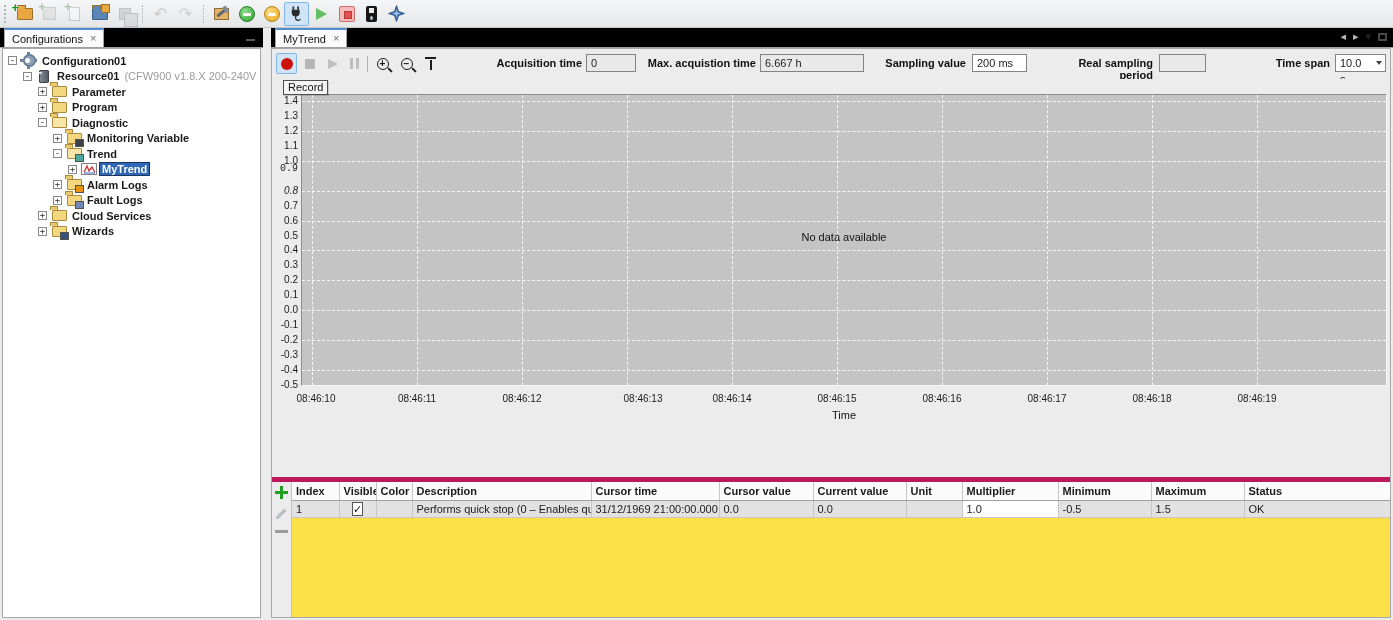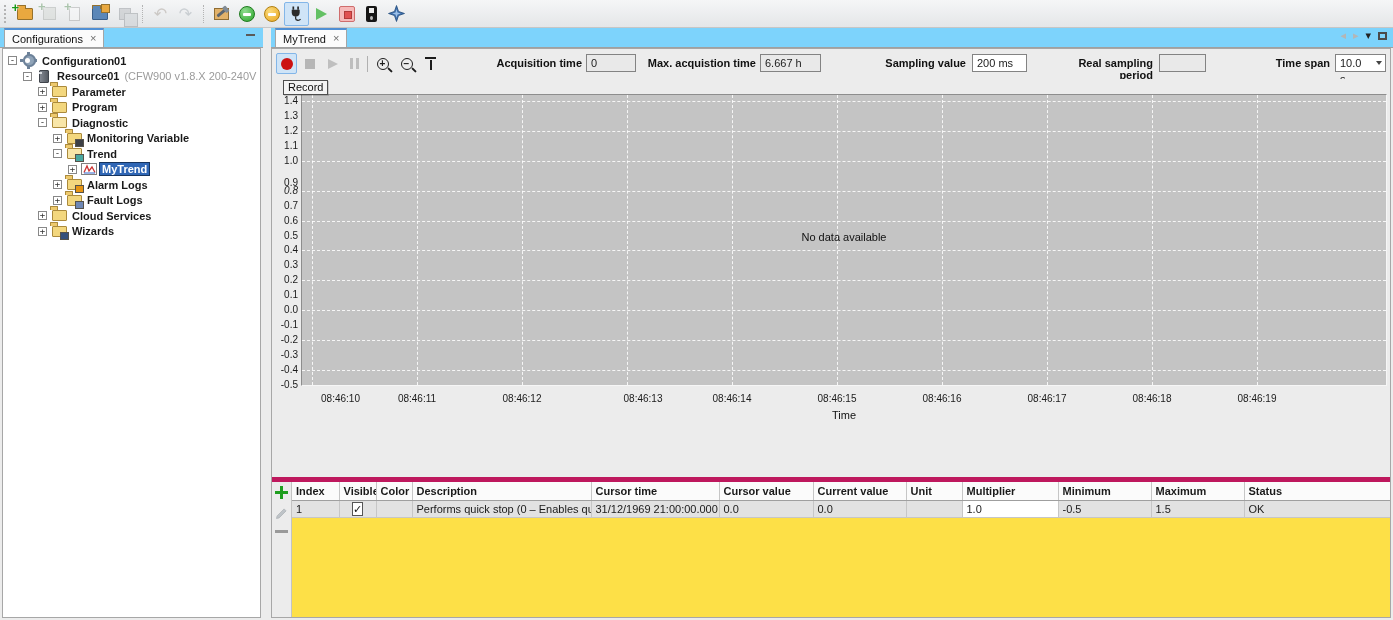--- a/index.html
+++ b/index.html
@@ -39,21 +39,21 @@
   .stopbox::after { content:''; position:absolute; left:4px; top:4px; width:6px; height:6px; background:#e05151; border:1px solid #b23a3a; }
   .switch { width:11px; height:16px; background:#161616; border-radius:2px; position:relative; }
   .switch::before { content:''; position:absolute; left:3px; top:2px; width:5px; height:5px; background:#ececec; }
   .switch::after { content:''; position:absolute; left:4px; top:10px; width:3px; height:4px; background:#bbb; border-radius:50%; }
 
   
   #left-panel { position:absolute; top:28px; left:0; width:263px; bottom:0; background:#ececec; }
   #splitter { position:absolute; top:48px; left:263px; width:8px; bottom:0; background:#ececec; }
   #right-panel { position:absolute; top:28px; left:271px; right:0; bottom:0; background:#ececec; }
 
-  .tabbar { height:20px; display:flex; align-items:center; background:#7dd3fc; border-bottom:1px solid #a0a0a0; position:relative; }
+  .tabbar { height:20px; display:flex; align-items:flex-end; background:#000000; border-bottom:1px solid #a0a0a0; position:relative; }
   .tab { height:19px; background:#fbfbfb; border:1px solid #a5a5a5; border-bottom:none; border-top:2px solid #4f8fd4; padding:0 7px; display:flex; gap:7px; align-items:center; margin-left:4px; font-size:11px; color:#111; }
   .close-x { color:#6f6f6f; font-size:11px; line-height:11px; cursor:default; }
   .close-x::after { content:'×'; }
   .minimize-dash { margin-left:auto; margin-right:8px; margin-bottom:6px; width:9px; height:2px; background:#5a5a5a; }
   .tabbar-controls { margin-left:auto; margin-right:6px; margin-bottom:4px; display:flex; align-items:center; gap:7px; }
   .chev-left::after { content:'◂'; color:#b5b5b5; font-size:11px; }
   .chev-right::after { content:'▸'; color:#b5b5b5; font-size:11px; }
   .drop-tri::after { content:'▾'; color:#222; font-size:11px; }
   .maximize-sq { width:9px; height:8px; border:2px solid #4a4a4a; }
 
@@ -341,21 +341,21 @@
           <span class="mag">−</span>
         </div>
       <div class="tt-btn" style="left:148px">
           <span class="fit-i"></span>
         </div>
 
       <span class="tt-label" style="left:190px; width:120px">Acquisition time</span>
       <span class="tt-field" style="left:314px; width:50px">0</span>
 
       <span class="tt-label" style="left:364px; width:120px">Max. acquistion time</span>
-      <span class="tt-field" style="left:488px; width:61px">6.667 h</span>
+      <span class="tt-field" style="left:488px; width:104px">6.667 h</span>
 
       <span class="tt-label" style="left:610px; width:84px">Sampling value</span>
       <span class="tt-field editable" style="left:700px; width:55px">200 ms</span>
 
       <span class="tt-label" style="left:770px; width:111px">Real sampling period</span>
       <span class="tt-field" style="left:887px; width:47px"></span>
 
       <span class="tt-label" style="left:965px; width:93px">Time span</span>
       <span class="tt-select" style="left:1063px; width:51px"><span>10.0 s</span><span class="sel-chev"></span></span>
     </div>
@@ -366,21 +366,21 @@
       <div id="time-label">Time</div>
       <div id="no-data">No data available</div>
     <div class="y-tick" style="top: 16px;">1.4</div>
         <div class="hgrid" style="top: 22px;"></div>
         <div class="y-tick" style="top: 30.9474px;">1.3</div>
         <div class="y-tick" style="top: 45.8947px;">1.2</div>
         <div class="hgrid" style="top: 51.8947px;"></div>
         <div class="y-tick" style="top: 60.8421px;">1.1</div>
         <div class="y-tick" style="top: 75.7895px;">1.0</div>
         <div class="hgrid" style="top: 81.7895px;"></div>
-        <div class="y-tick" style="top: 98px;">0.9</div>
+        <div class="y-tick" style="top: 84px; font-family: Liberation Mono, monospace;">0.9</div>
         <div class="y-tick" style="top: 105.684px; font-style: italic;">0.8</div>
         <div class="hgrid" style="top: 111.684px;"></div>
         <div class="y-tick" style="top: 120.632px;">0.7</div>
         <div class="y-tick" style="top: 135.579px;">0.6</div>
         <div class="hgrid" style="top: 141.579px;"></div>
         <div class="y-tick" style="top: 150.526px;">0.5</div>
         <div class="y-tick" style="top: 165.474px;">0.4</div>
         <div class="hgrid" style="top: 171.474px;"></div>
         <div class="y-tick" style="top: 180.421px;">0.3</div>
         <div class="y-tick" style="top: 195.368px;">0.2</div>
@@ -388,21 +388,21 @@
         <div class="y-tick" style="top: 210.316px;">0.1</div>
         <div class="y-tick" style="top: 225.263px;">0.0</div>
         <div class="hgrid" style="top: 231.263px;"></div>
         <div class="y-tick" style="top: 240.211px;">-0.1</div>
         <div class="y-tick" style="top: 255.158px;">-0.2</div>
         <div class="hgrid" style="top: 261.158px;"></div>
         <div class="y-tick" style="top: 270.105px;">-0.3</div>
         <div class="y-tick" style="top: 285.053px;">-0.4</div>
         <div class="hgrid" style="top: 291.053px;"></div>
         <div class="y-tick" style="top: 300px;">-0.5</div>
-        <div class="x-tick" style="left: 24px; text-align: right;">08:46:10</div>
+        <div class="x-tick" style="left: 12px;">08:46:10</div>
         <div class="vgrid" style="left: 40px;"></div>
         <div class="x-tick" style="left: 113px;">08:46:11</div>
         <div class="vgrid" style="left: 145px;"></div>
         <div class="x-tick" style="left: 218px;">08:46:12</div>
         <div class="vgrid" style="left: 250px;"></div>
         <div class="x-tick" style="left: 339px;">08:46:13</div>
         <div class="vgrid" style="left: 355px;"></div>
         <div class="x-tick" style="left: 428px;">08:46:14</div>
         <div class="vgrid" style="left: 460px;"></div>
         <div class="x-tick" style="left: 533px;">08:46:15</div>

